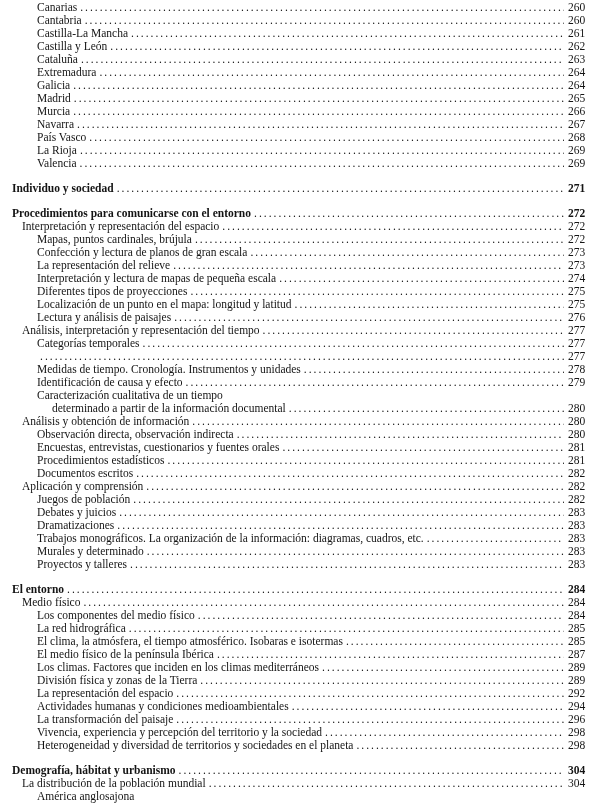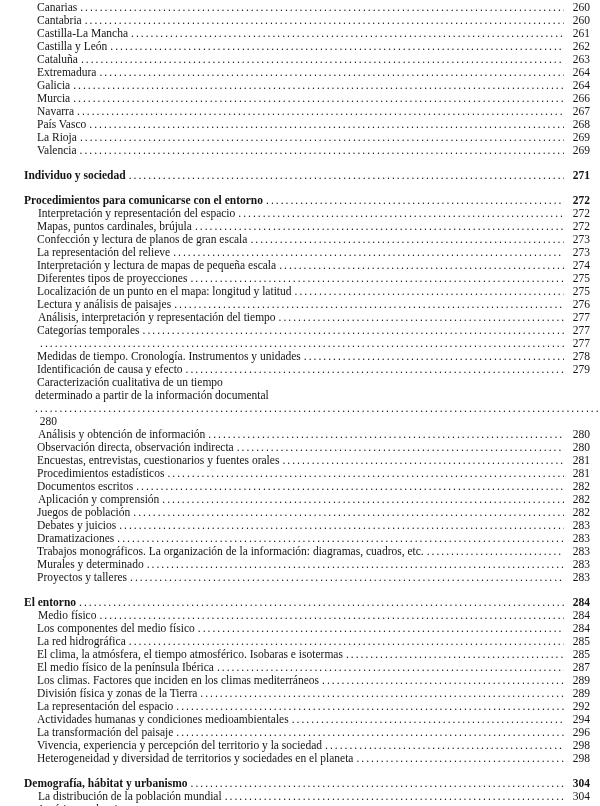--- a/index.html
+++ b/index.html
@@ -12,40 +12,39 @@
     color: #141414;
     font-family: "Liberation Serif", "DejaVu Serif", serif;
     font-size: 11.5px;
     line-height: 13px;
     padding: 1px 10px 16px 8px;
     overflow: hidden;
   }
   .row { display: flex; align-items: baseline; }
   .row.bold { font-weight: bold; }
   .row.gap { margin-top: 12px; }
-  .lvl0 { margin-left: 16px; }
-  .lvl1 { margin-left: 30px; }
+  .lvl0 { margin-left: 4px; }
+  .lvl1 { margin-left: 14px; }
   .lvl2 { margin-left: 29px; }
-  .lvl3 { margin-left: 24px; flex-direction: column; }
+  .lvl3 { margin-left: 44px; }
   .label { white-space: nowrap; }
   .dots {
     flex: 1 1 auto;
     overflow: hidden;
     white-space: nowrap;
     margin: 0 4px 0 3px;
     font-weight: normal;
   }
   .dots::after {
     content: "....................................................................................................................................................................";
     letter-spacing: 2px;
   }
   .pagenum {
     white-space: nowrap;
     min-width: 22px;
-    text-align: right;
   }
 </style>
 </head>
 <body>
 
 <div class="page">
   <div id="toc">
       <div class="row lvl2">
     <span class="label">Canarias</span>
     <span class="dots"></span>
@@ -75,20 +74,25 @@
     <span class="label">Extremadura</span>
     <span class="dots"></span>
     <span class="pagenum">264</span>
   </div>
       <div class="row lvl2">
     <span class="label">Galicia</span>
     <span class="dots"></span>
     <span class="pagenum">264</span>
   </div>
       <div class="row lvl2">
+    <span class="label">Madrid</span>
+    <span class="dots"></span>
+    <span class="pagenum">265</span>
+  </div>
+      <div class="row lvl2">
     <span class="label">Murcia</span>
     <span class="dots"></span>
     <span class="pagenum">266</span>
   </div>
       <div class="row lvl2">
     <span class="label">Navarra</span>
     <span class="dots"></span>
     <span class="pagenum">267</span>
   </div>
       <div class="row lvl2">

